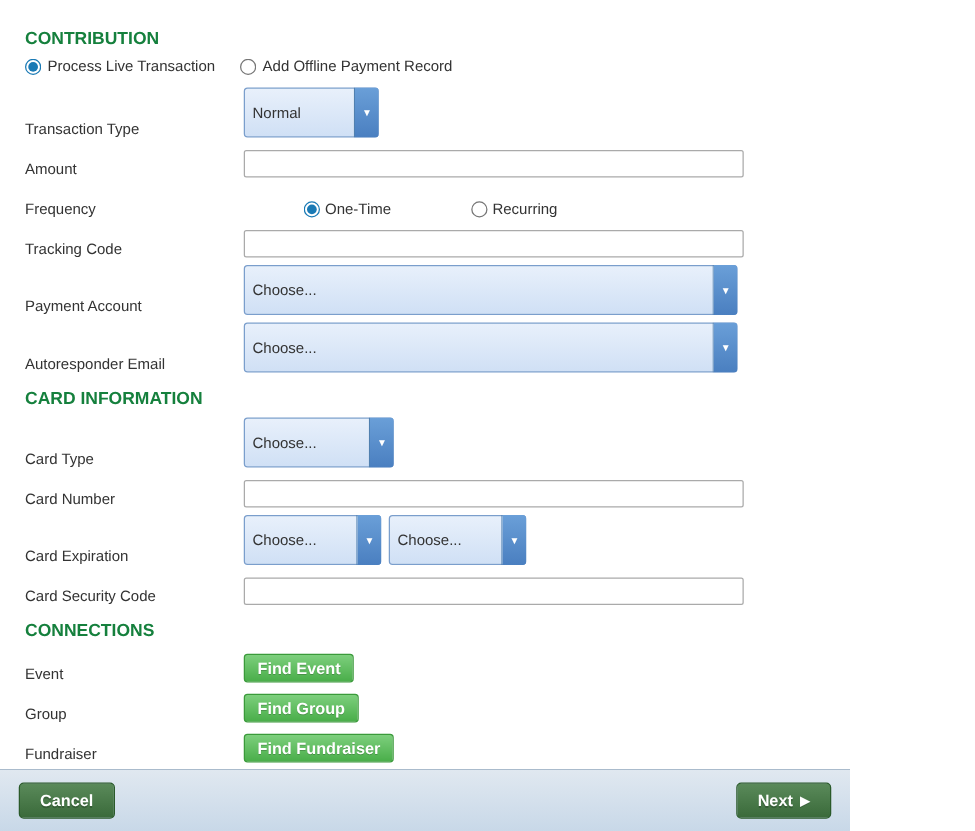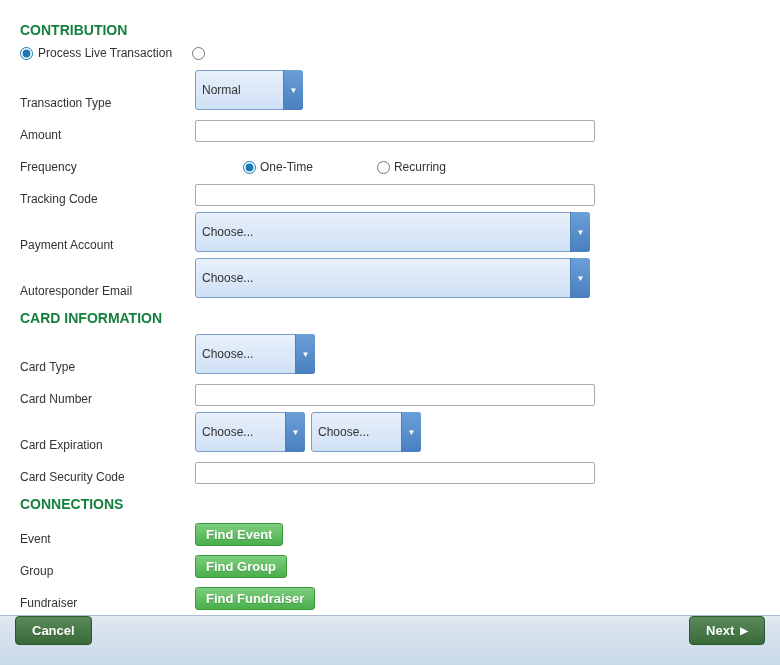--- a/index.html
+++ b/index.html
@@ -170,26 +170,26 @@
       padding: 4px;
       font-size: 12px;
       resize: vertical;
       font-family: Arial, sans-serif;
     }
 
     .footer-bar {
       position: fixed;
       bottom: 0;
       left: 0;
-      width: 780px;
+      width: 680px;
       height: 50px;
       background: linear-gradient(to bottom, #e0e8f0, #c8d8e8);
       border-top: 1px solid #aabbcc;
       display: flex;
-      align-items: flex-start;
+      align-items: center;
       justify-content: space-between;
       padding: 0 15px;
     }
 
     .cancel-button {
       background: linear-gradient(to bottom, #5a8a5a, #3a6a3a);
       border: 1px solid #2a5a2a;
       color: #fff;
       font-size: 13px;
       font-weight: bold;
@@ -230,20 +230,21 @@
 
   <div class="section-title">CONTRIBUTION</div>
 
   <div class="transaction-options">
     <label class="transaction-option-label">
       <input type="radio" name="transaction_mode" class="radio-input" checked="" style="">
       <span>Process Live Transaction</span>
     </label>
     <label class="transaction-option-label">
       <input type="radio" name="transaction_mode" class="radio-input" style="">
+      <span>Add Offline Payment Record</span>
     </label>
   </div>
 
   <div class="form-row">
     <div class="form-label">Transaction Type</div>
     <div class="form-control-area">
       <div class="select-wrapper">
         <select class="select-field normal-type">
           <option>Normal</option>
           <option>Authorization</option>

